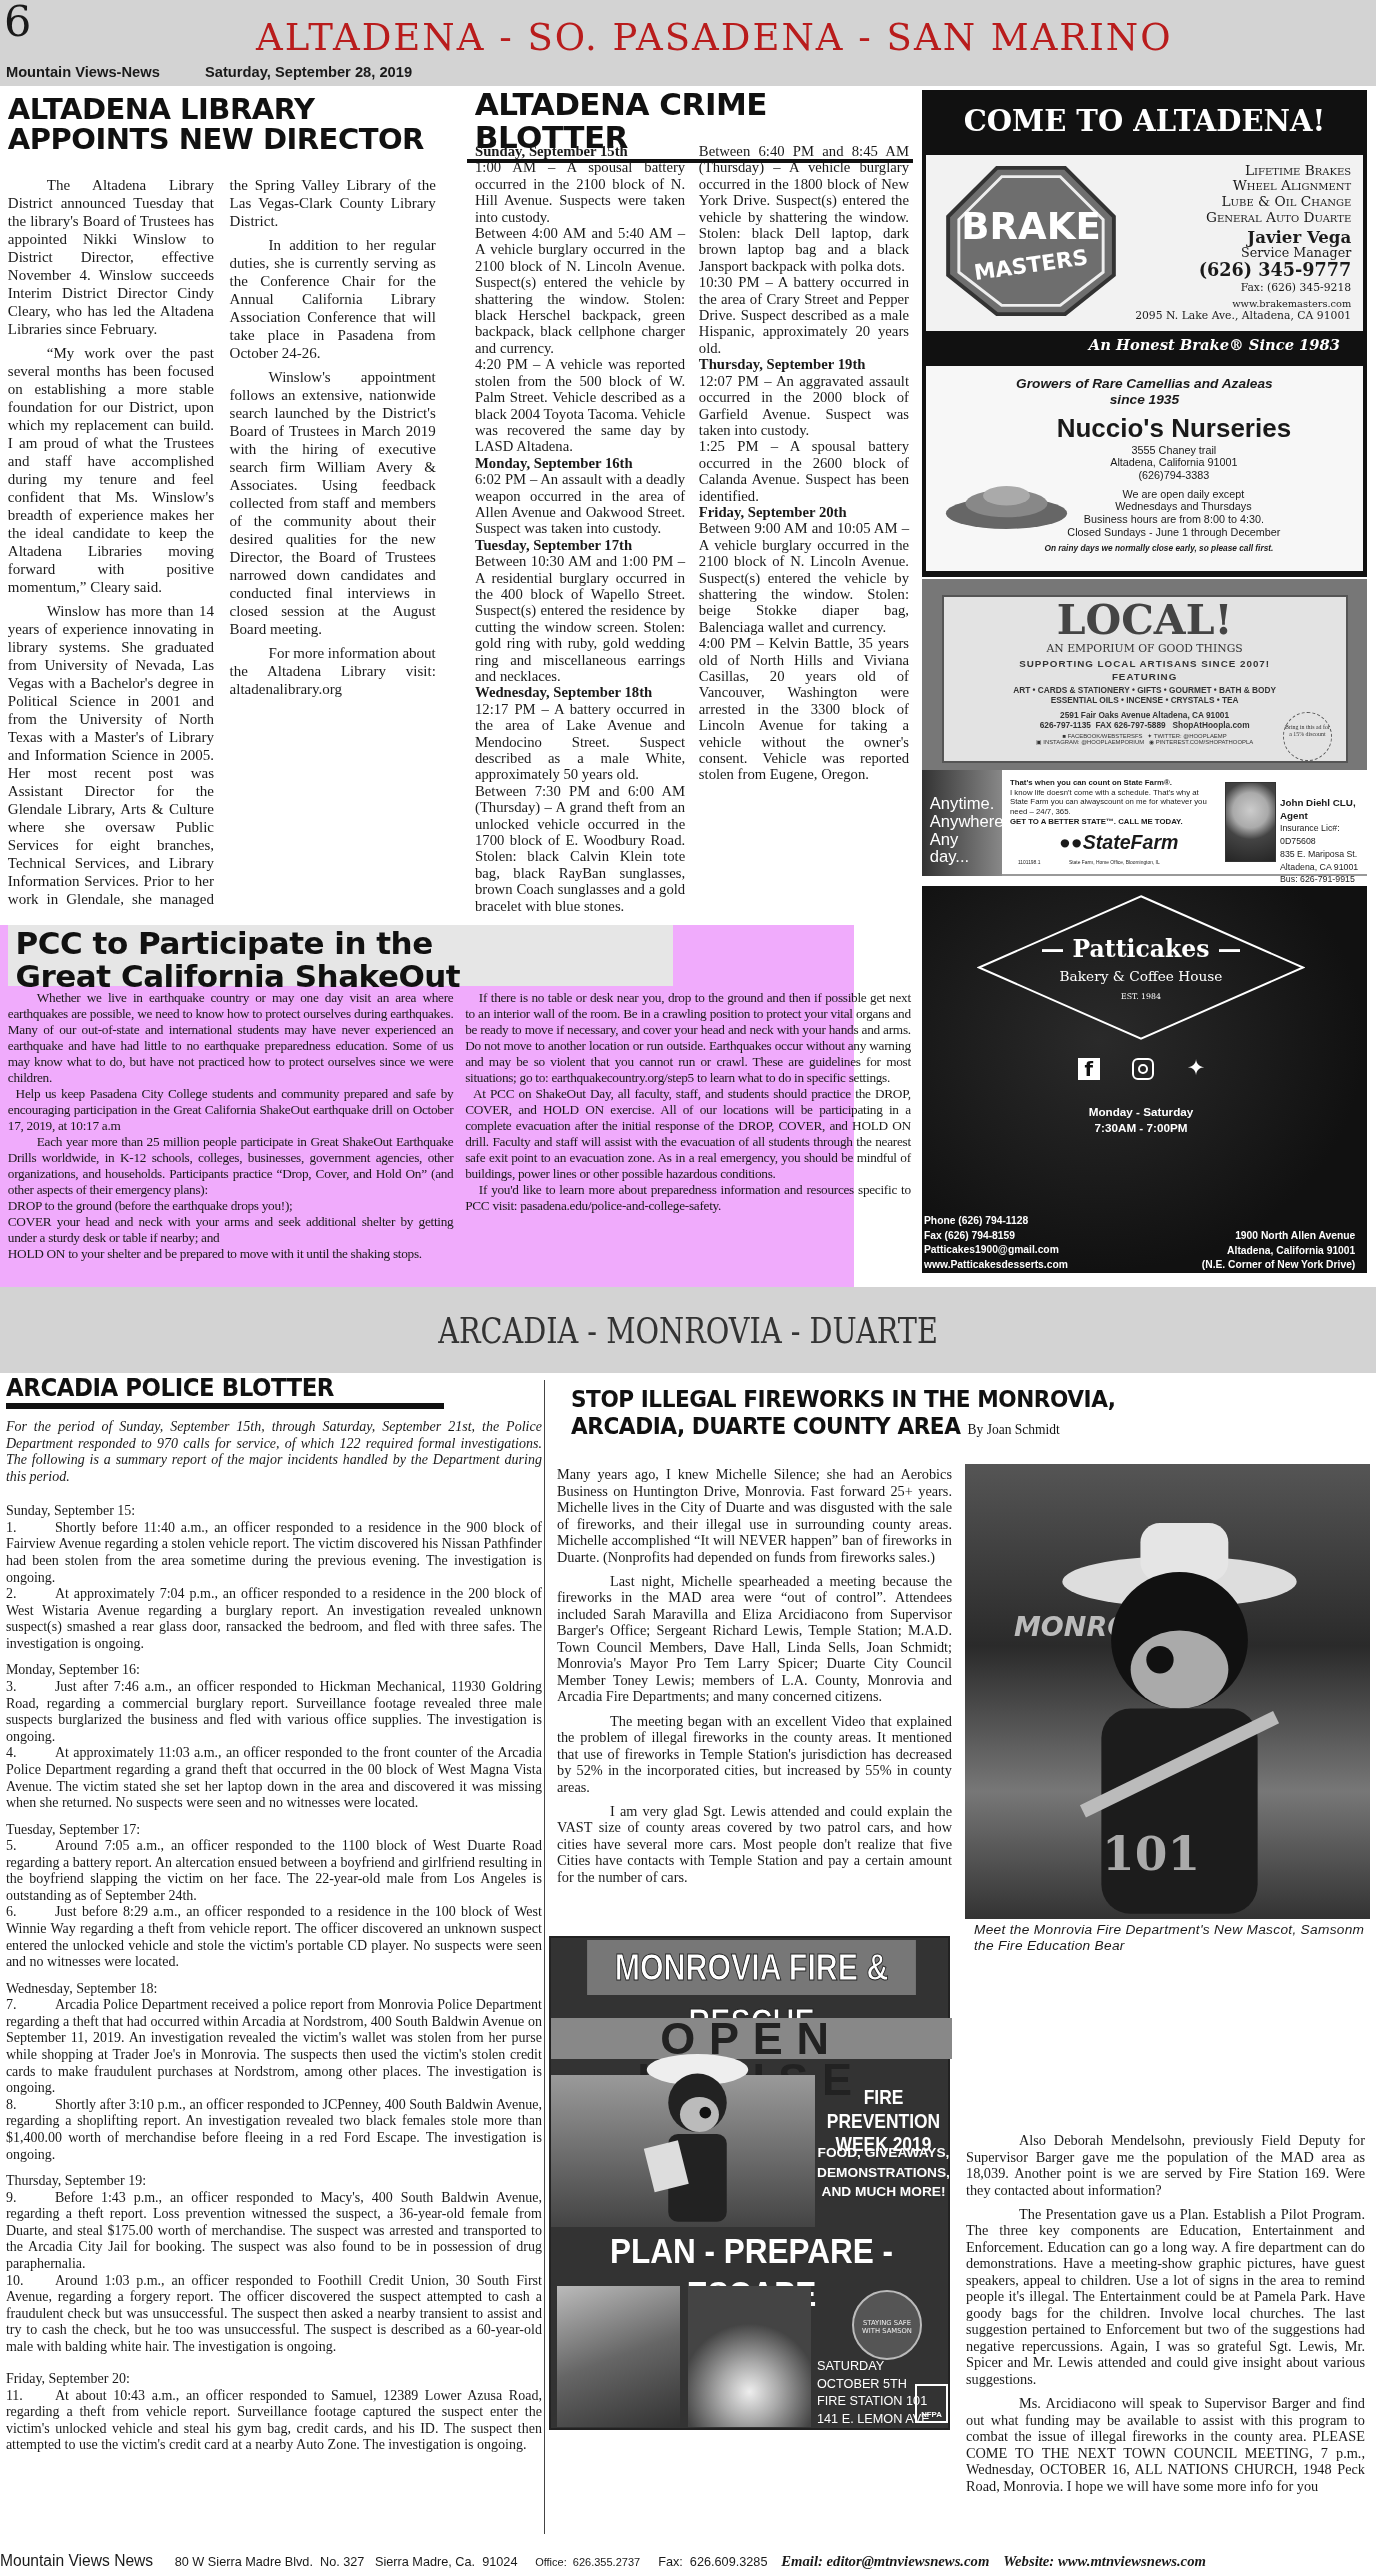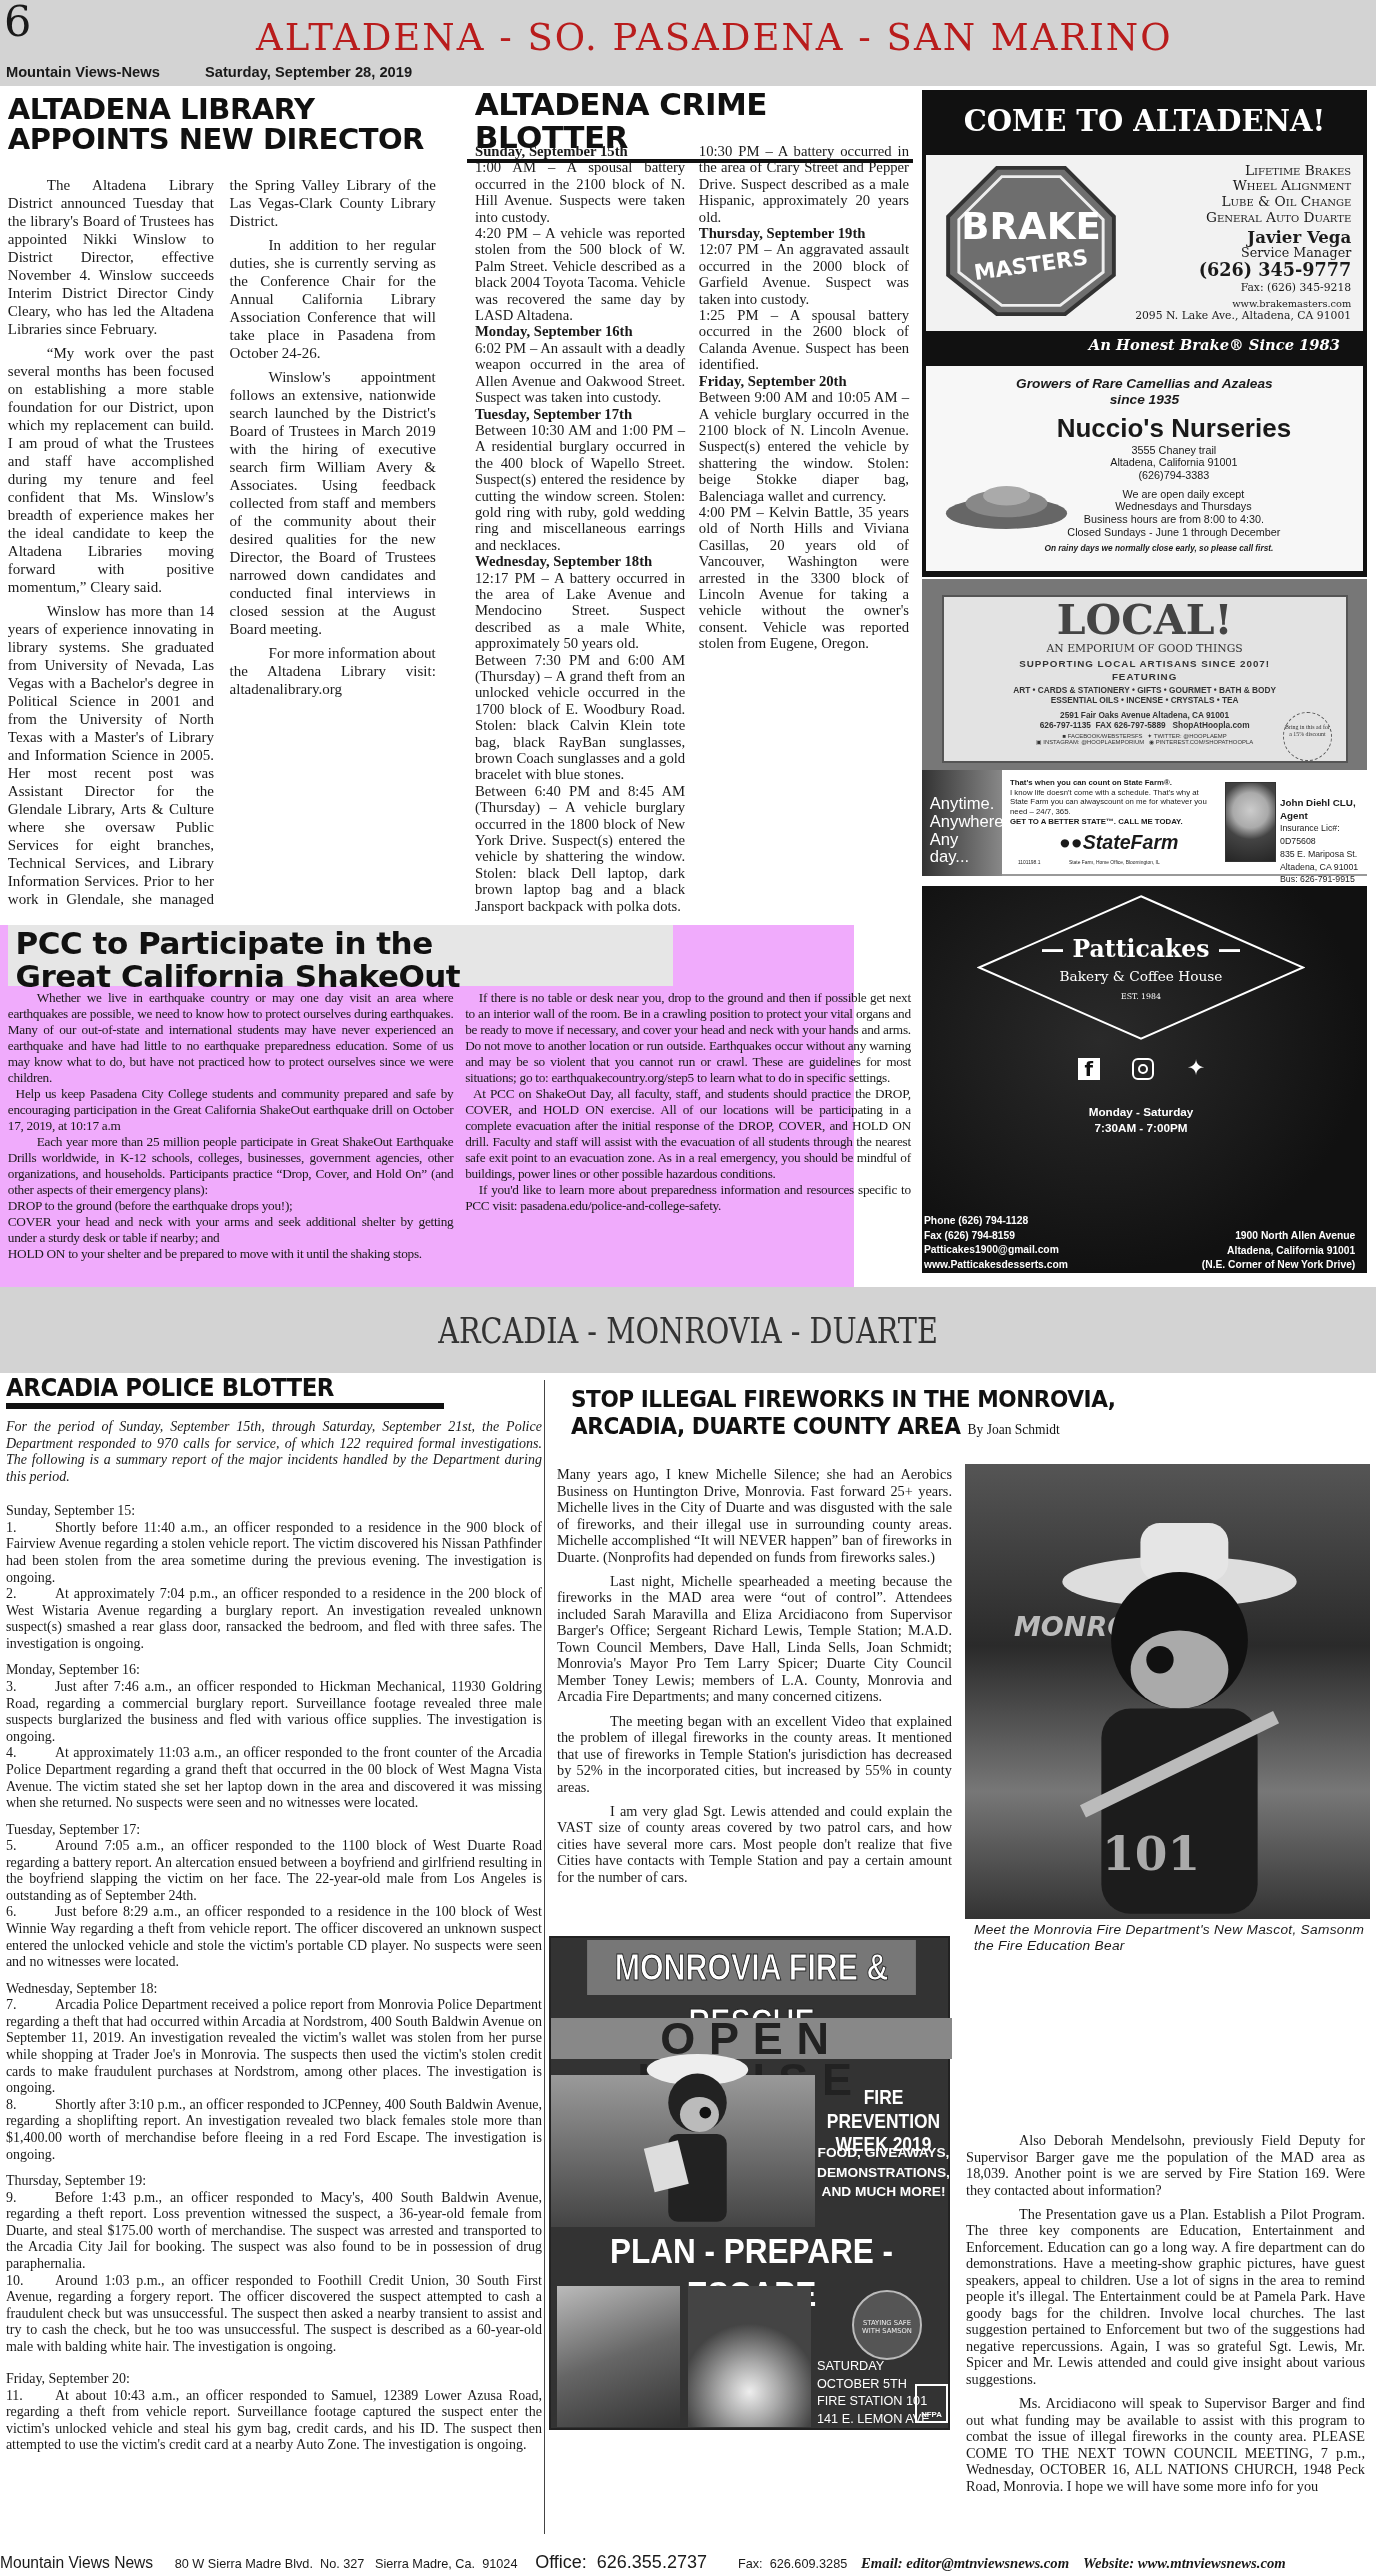--- a/index.html
+++ b/index.html
@@ -43,20 +43,21 @@
   <p class="indent" style="margin-top:5.9px">For more information about the Altadena Library visit: altadenalibrary.org</p>
 </div>
 
 <div class="abs" style="left:467px;top:86px;width:446px;">
   <div class="hl" style="font-size:31px;padding-left:7.8px;padding-top:2px;">ALTADENA CRIME BLOTTER</div>
   <div class="rule" style="height:3.9px;margin-top:5.9px;"></div>
 </div>
 <div class="abs body15 just" id="blotter-body" style="left:475px;top:143px;width:434px;height:797px;column-count:2;column-gap:13.7px;column-fill:auto;font-size:14.7px;line-height:16.4px;">
   <div class="blot-day">Sunday, September 15th</div>
   <p>1:00 AM – A spousal battery occurred in the 2100 block of N. Hill Avenue. Suspects were taken into custody.</p>
+  <p>Between 4:00 AM and 5:40 AM – A vehicle burglary occurred in the 2100 block of N. Lincoln Avenue. Suspect(s) entered the vehicle by shattering the window. Stolen: black Herschel backpack, green backpack, black cellphone charger and currency.</p>
   <p>4:20 PM – A vehicle was reported stolen from the 500 block of W. Palm Street. Vehicle described as a black 2004 Toyota Tacoma. Vehicle was recovered the same day by LASD Altadena.</p>
   <div class="blot-day">Monday, September 16th</div>
   <p>6:02 PM – An assault with a deadly weapon occurred in the area of Allen Avenue and Oakwood Street. Suspect was taken into custody.</p>
   <div class="blot-day">Tuesday, September 17th</div>
   <p>Between 10:30 AM and 1:00 PM – A residential burglary occurred in the 400 block of Wapello Street. Suspect(s) entered the residence by cutting the window screen. Stolen: gold ring with ruby, gold wedding ring and miscellaneous earrings and necklaces.</p>
   <div class="blot-day">Wednesday, September 18th</div>
   <p>12:17 PM – A battery occurred in the area of Lake Avenue and Mendocino Street. Suspect described as a male White, approximately 50 years old.</p>
   <p>Between 7:30 PM and 6:00 AM (Thursday) – A grand theft from an unlocked vehicle occurred in the 1700 block of E. Woodbury Road. Stolen: black Calvin Klein tote bag, black RayBan sunglasses, brown Coach sunglasses and a gold bracelet with blue stones.</p>
   <p>Between 6:40 PM and 8:45 AM (Thursday) – A vehicle burglary occurred in the 1800 block of New York Drive. Suspect(s) entered the vehicle by shattering the window. Stolen: black Dell laptop, dark brown laptop bag and a black Jansport backpack with polka dots.</p>
   <p>10:30 PM – A battery occurred in the area of Crary Street and Pepper Drive. Suspect described as a male Hispanic, approximately 20 years old.</p>
@@ -318,18 +319,18 @@
 
 <div class="abs just" style="left:966px;top:2132px;width:399px;font-size:14.3px;line-height:16.5px;">
   <p class="indent" style="text-indent:53px">Also Deborah Mendelsohn, previously Field Deputy for Supervisor Barger gave me the population of the MAD area as 18,039. Another point is we are served by Fire Station 169. Were they contacted about information?</p>
   <p class="indent" style="text-indent:53px;margin-top:7.8px">The Presentation gave us a Plan. Establish a Pilot Program. The three key components are Education, Entertainment and Enforcement. Education can go a long way. A fire department can do demonstrations. Have a meeting-show graphic pictures, have guest speakers, appeal to children. Use a lot of signs in the area to remind people it's illegal. The Entertainment could be at Pamela Park. Have goody bags for the children. Involve local churches. The last suggestion pertained to Enforcement but two of the suggestions had negative repercussions. Again, I was so grateful Sgt. Lewis, Mr. Spicer and Mr. Lewis attended and could give insight about various suggestions.</p>
   <p class="indent" style="text-indent:53px;margin-top:7.8px">Ms. Arcidiacono will speak to Supervisor Barger and find out what funding may be available to assist with this program to combat the issue of illegal fireworks in the county area. PLEASE COME TO THE NEXT TOWN COUNCIL MEETING, 7 p.m., Wednesday, OCTOBER 16, ALL NATIONS CHURCH, 1948 Peck Road, Monrovia. I hope we will have some more info for you</p>
 </div>
 
 <div class="abs" style="left:0;top:2552px;width:1376px;height:24.4px;white-space:nowrap;">
   <span class="sans" style="font-size:15.6px;margin-right:17.6px;">Mountain Views News</span>
   <span class="sans" style="font-size:12.7px;margin-right:13.7px;white-space:pre;">80 W Sierra Madre Blvd.  No. 327   Sierra Madre, Ca.  91024</span>
-  <span class="sans" style="font-size:18px;margin-right:27px;white-space:pre;">Office:  626.355.2737</span>
+  <span class="sans" style="font-size:11px;margin-right:14px;white-space:pre;">Office:  626.355.2737</span>
   <span class="sans" style="font-size:12.7px;margin-right:9.8px;white-space:pre;">Fax:  626.609.3285</span>
   <span style="font-size:14.7px;font-weight:bold;font-style:italic;margin-right:9.8px;">Email: editor@mtnviewsnews.com</span>
   <span style="font-size:14.7px;font-weight:bold;font-style:italic;">Website: www.mtnviewsnews.com</span>
 </div>
 
 
 </body></html>

